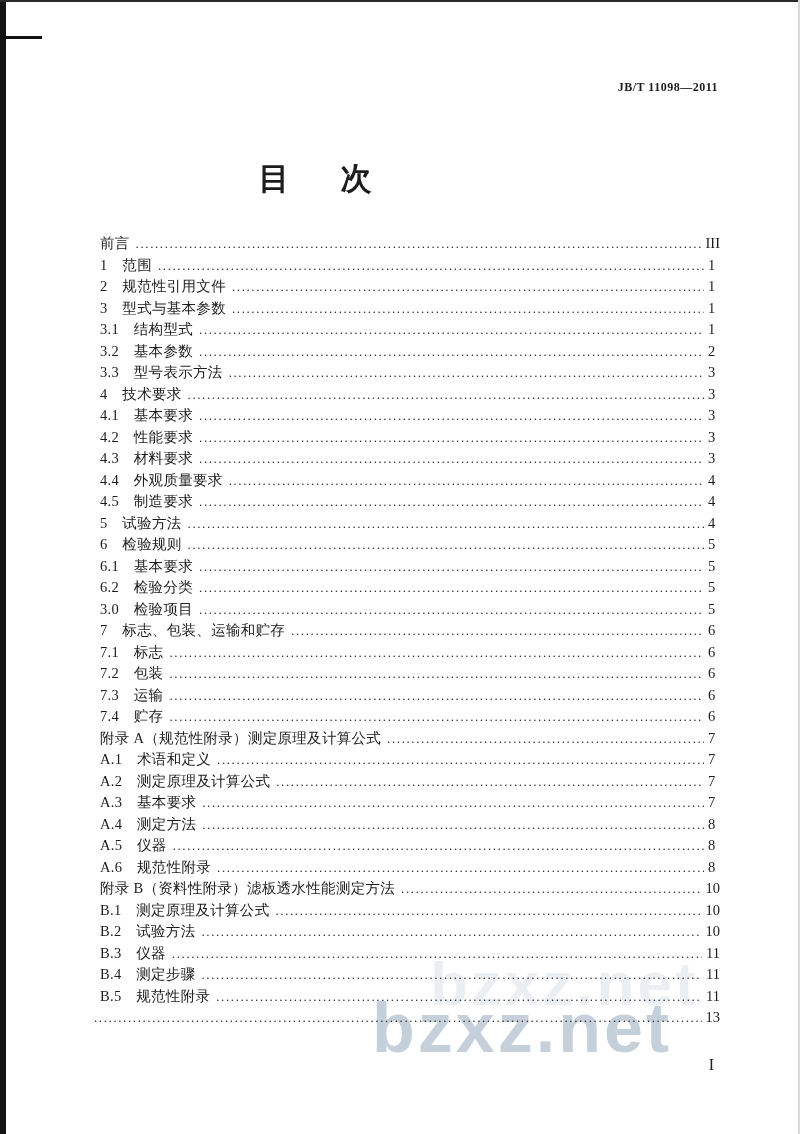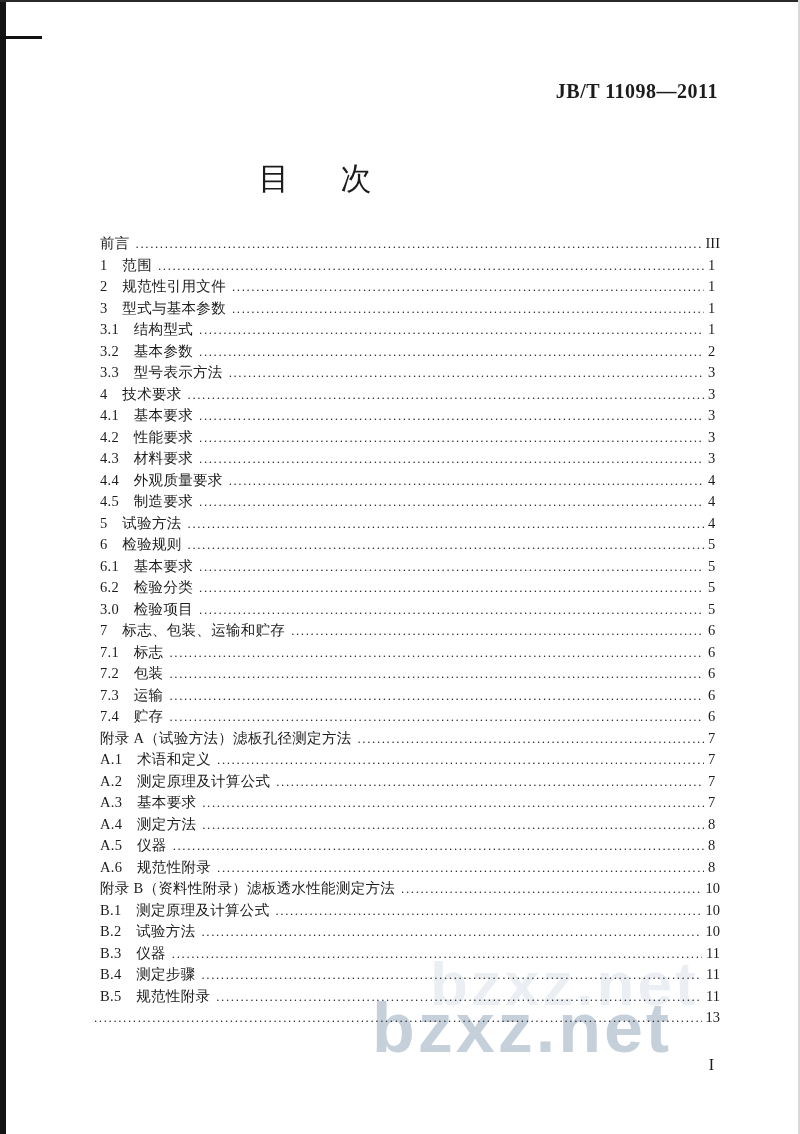--- a/index.html
+++ b/index.html
@@ -35,33 +35,33 @@
     position: absolute; right: 0; top: 0;
     width: 2px; height: 1134px;
     background: #d8d8d8; z-index: 3;
   }
 
   .header {
     position: absolute;
     top: 80px; left: 88px; right: 82px;
     text-align: right;
     font-weight: bold;
-    font-size: 20px;
+    font-size: 12px;
     letter-spacing: 0.5px;
     z-index: 2;
   }
 
   .page-title {
     position: absolute;
     top: 158px; left: 0;
     width: 640px;
     margin: 0;
     text-align: center;
     font-size: 31px;
-    font-weight: normal;
+    font-weight: bold;
     letter-spacing: 10px;
     z-index: 2;
   }
 
   .toc {
     position: absolute;
     top: 233px; left: 88px; right: 80px;
     z-index: 2;
   }
   .toc-row {
@@ -250,21 +250,21 @@
       <span class="toc-label">7.3　运输</span>
       <span class="leader"></span>
       <span class="toc-page">6</span>
     </div>
     <div class="toc-row">
       <span class="toc-label">7.4　贮存</span>
       <span class="leader"></span>
       <span class="toc-page">6</span>
     </div>
     <div class="toc-row">
-      <span class="toc-label">附录 A（试验方法）滤板孔径测定方法</span>
+      <span class="toc-label">附录 A（规范性附录）测定原理及计算公式</span>
       <span class="leader"></span>
       <span class="toc-page">7</span>
     </div>
     <div class="toc-row">
       <span class="toc-label">A.1　术语和定义</span>
       <span class="leader"></span>
       <span class="toc-page">7</span>
     </div>
     <div class="toc-row">
       <span class="toc-label">A.2　测定原理及计算公式</span>

